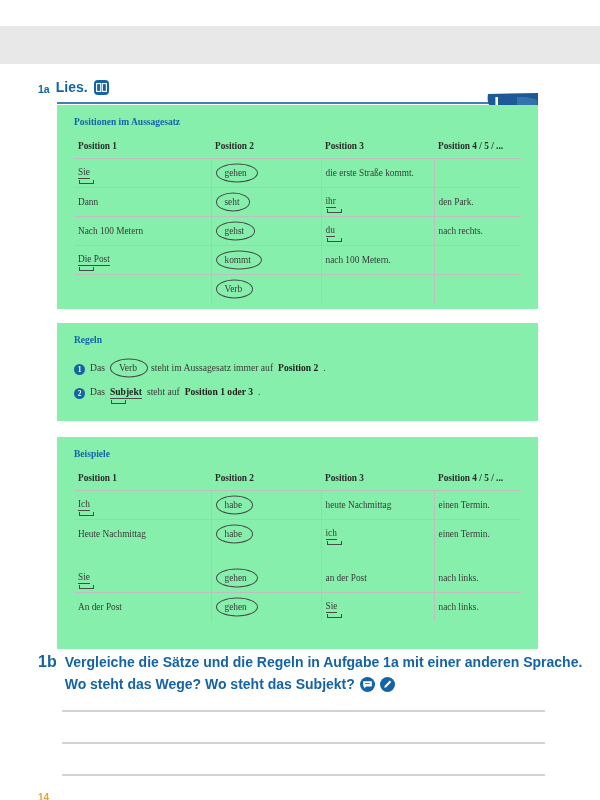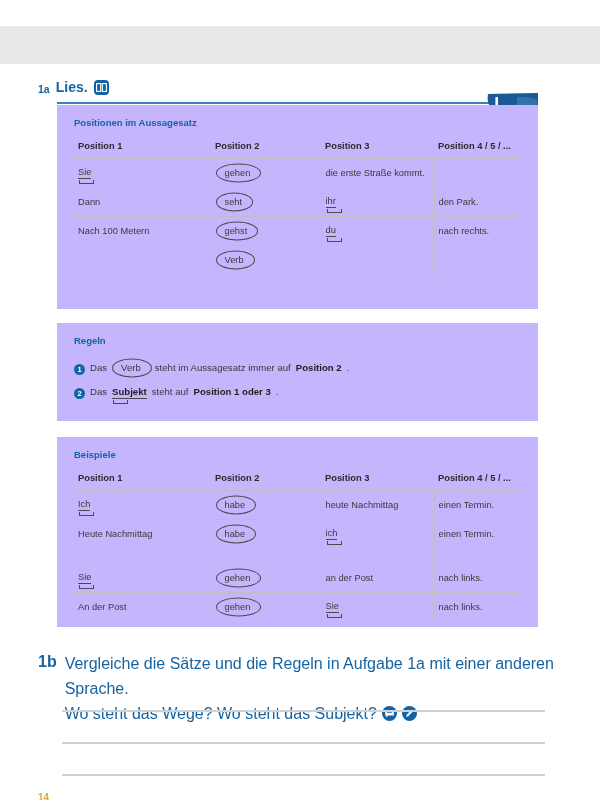--- a/index.html
+++ b/index.html
@@ -81,25 +81,26 @@
     position: absolute;
     left: 487px; top: 92px;
     width: 52px; height: 24px;
   }
 
   
   .gbox {
     position: absolute;
     left: 57px;
     width: 481px;
-    background: #c4b5fd;
+    background: #86efac;
+    font-family: Liberation Serif, serif;
   }
   #box-aussagesatz { top: 105px;  height: 204px; }
   #box-regeln      { top: 323px;  height: 98px; padding-left: 44px;  }
-  #box-beispiele   { top: 437px;  height: 190px; }
+  #box-beispiele   { top: 437px;  height: 212px; }
 
   .gbox-title {
     position: absolute;
     left: 17px; top: 12px;
     font-size: 9.5px;
     font-weight: bold;
     color: #1464a5;
   }
 
   
@@ -212,22 +213,22 @@
     display: flex;
     gap: 8px;
   }
   .task-1b .num {
     font-size: 16px;
     font-weight: bold;
     color: #1464a5;
     padding-top: 1px;
   }
   .task-1b .lines {
-    font-size: 16px;
-    font-weight: normal;
+    font-size: 14px;
+    font-weight: bold;
     color: #1464a5;
     line-height: 1.55;
   }
   .task-1b .l2 {
     display: flex;
     align-items: center;
     gap: 5px;
   }
 
   
@@ -316,20 +317,26 @@
           <td class="vsep">den Park.</td>
         </tr>
 
         <tr>
           <td>Nach 100 Metern</td>
           <td class="vsep"><span class="circled">gehst</span></td>
           <td class="vsep"><span class="subj">du</span></td>
           <td class="vsep">nach rechts.</td>
         </tr>
 
+        <tr>
+          <td><span class="subj">Die Post</span></td>
+          <td class="vsep"><span class="circled">kommt</span></td>
+          <td class="vsep">nach 100 Metern.</td>
+          <td class="vsep"></td>
+        </tr>
 
         <tr>
           <td></td>
           <td class="vsep"><span class="circled">Verb</span></td>
           <td class="vsep"></td>
           <td class="vsep"></td>
         </tr>
       </tbody>
     </table>
   </div>

